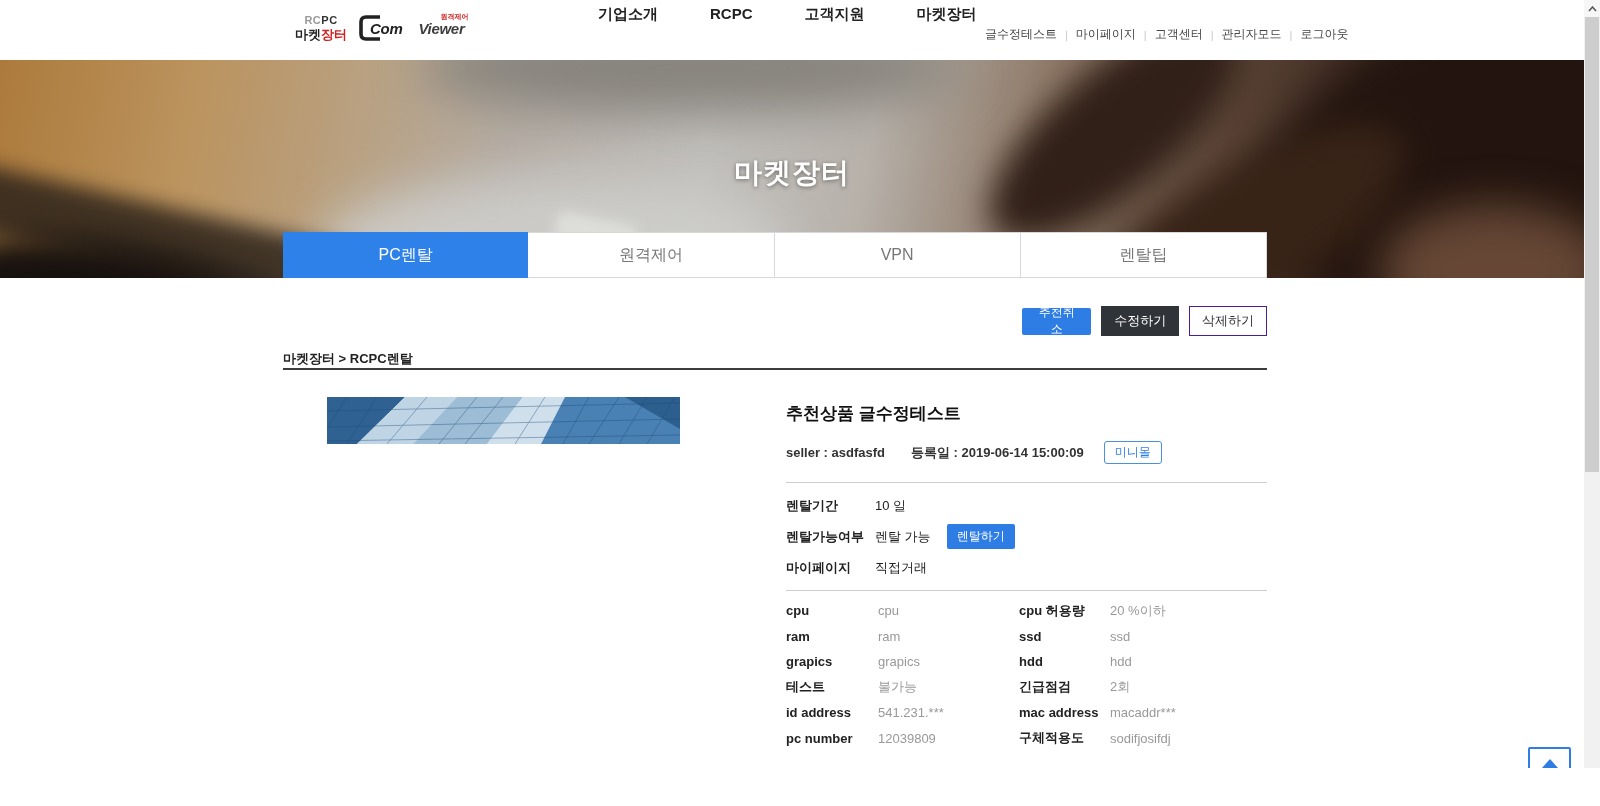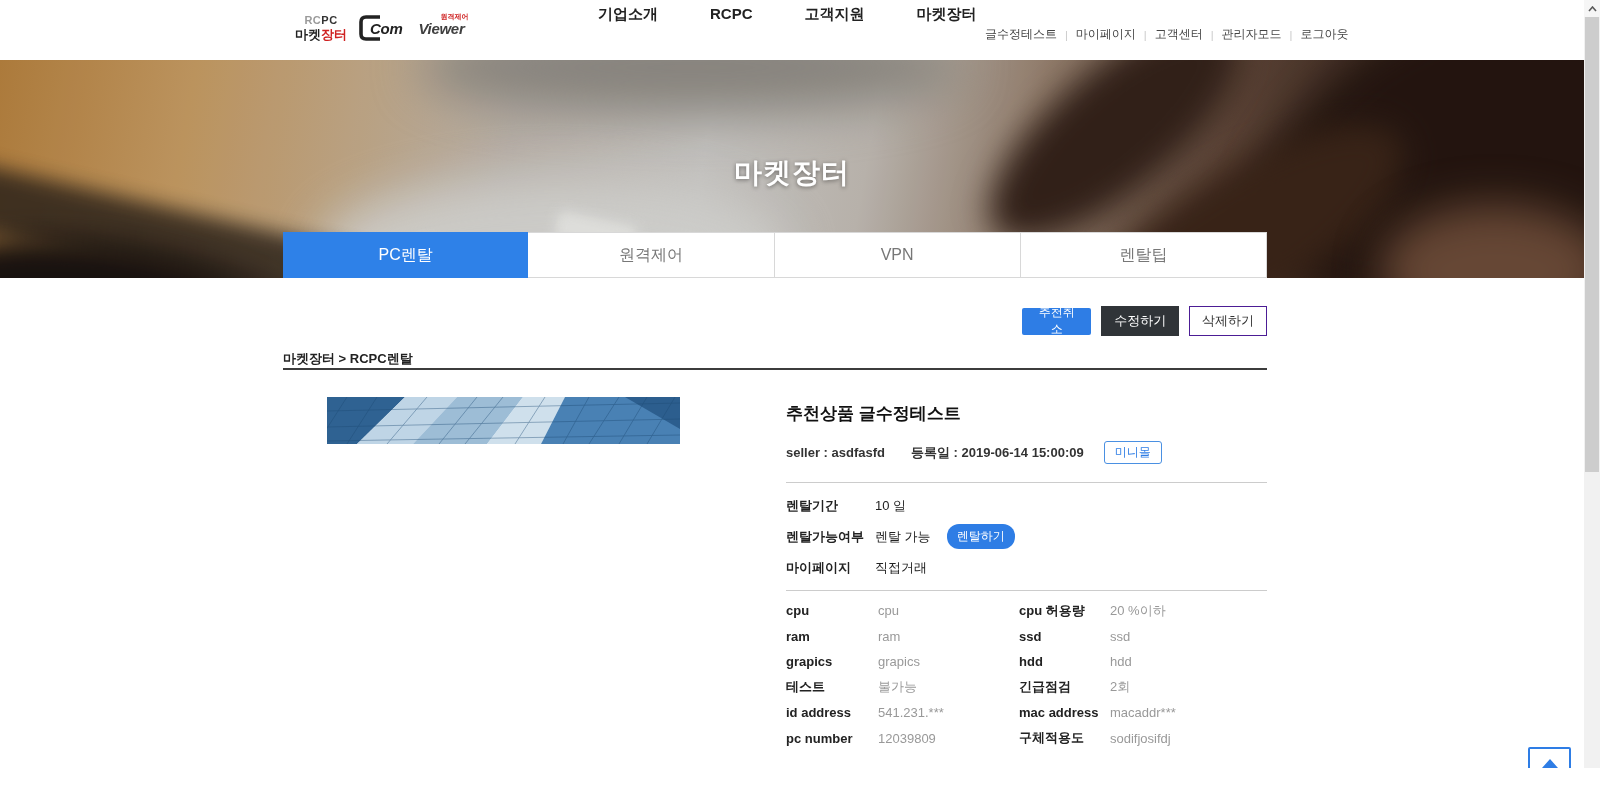--- a/index.html
+++ b/index.html
@@ -68,21 +68,21 @@
 
   .detail { position:absolute; left:786px; top:397px; width:481px; }
   .product-title { margin-top:6px; font-size:17px; font-weight:700; color:#111; line-height:21px; }
   .meta { margin-top:18px; display:flex; align-items:center; height:21px; font-size:13px; color:#333; font-weight:700; }
   .meta .date { margin-left:26px; }
   .badge { margin-left:20px; background:#fff; border:1px solid #4a90e2; color:#2e7de5; font-size:12px; font-weight:400; padding:2px 10px; border-radius:3px; cursor:pointer; font-family:inherit; }
   .divider { border-top:1px solid #ccc; margin-top:19px; }
   .rental { padding:7px 0; }
   .rental-row { height:31px; display:flex; align-items:center; font-size:13px; color:#222; }
   .rental-row .lbl { width:89px; font-weight:700; }
-  .btn-rent { margin-left:16px; background:#2e7de5; color:#fff; border:none; border-radius:12px; font-size:12px; padding:4px 10px; cursor:pointer; font-family:inherit; }
+  .btn-rent { margin-left:16px; background:#2e7de5; color:#fff; border:none; border-radius:2px; font-size:12px; padding:4px 10px; cursor:pointer; font-family:inherit; }
   .spec { margin-top:7px; display:grid; grid-template-columns:92px 141px 91px 157px; }
   .spec .cell { height:25.5px; display:flex; align-items:center; font-size:13px; }
   .spec .lbl { font-weight:700; color:#222; }
   .spec .val { color:#999; }
 
   
   .scroll-top { position:absolute; left:1528px; top:747px; width:43px; height:43px; background:#fff; border:2px solid #2e7de5; border-radius:2px; cursor:pointer; display:flex; align-items:center; justify-content:center; z-index:20; }
   .scrollbar { position:absolute; right:0; top:0; width:16px; height:806px; background:#f1f1f1; z-index:30; }
   .sb-arrow { position:absolute; left:0; width:16px; height:17px; background:#f6f6f6; display:flex; align-items:center; justify-content:center; cursor:pointer; }
   .sb-up { top:0; }

